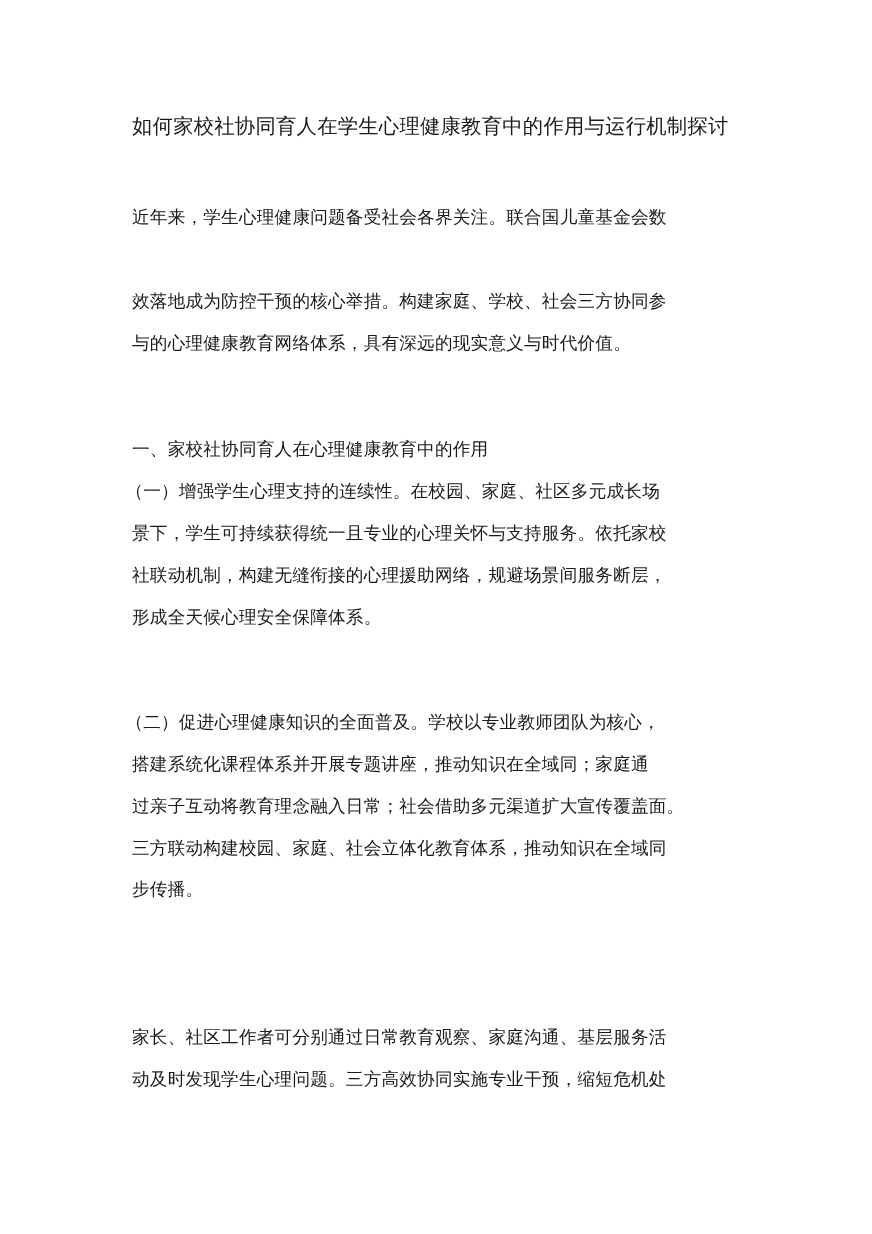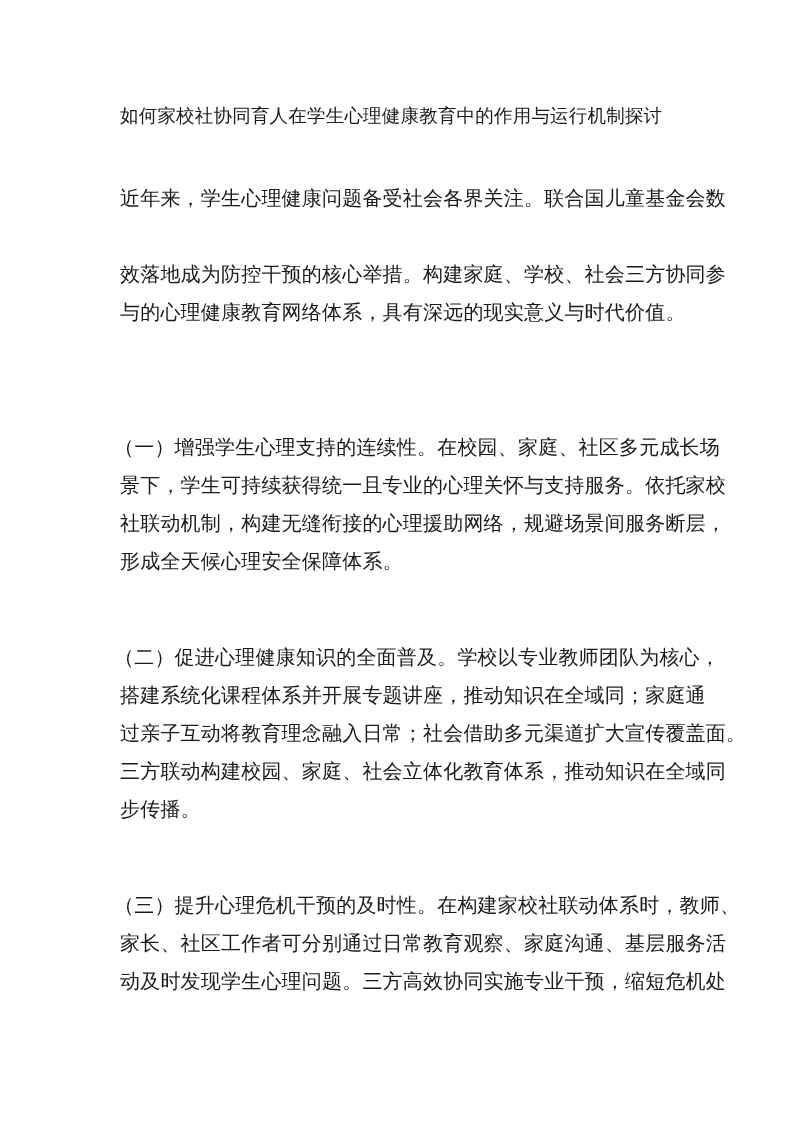--- a/index.html
+++ b/index.html
@@ -1,39 +1,39 @@
 <!DOCTYPE html>
 <html><head>
 <meta charset="utf-8">
 <style>
   html, body { margin: 0; padding: 0; background: #ffffff; }
   body { width: 793px; height: 1122px; position: relative; overflow: hidden;
          font-family: "DejaVu Serif", "Liberation Serif", serif; color: #1a1a1a; }
   .page { position: absolute; left: 0; top: 0; width: 793px; height: 1122px; background: #fff; }
-  .line { position: absolute; left: 120px; white-space: nowrap; font-size: 20px; line-height: 24px; letter-spacing: 0.2px; }
+  .line { position: absolute; left: 120px; white-space: nowrap; font-size: 16px; line-height: 24px; letter-spacing: 0.2px; }
   .title { font-size: 18.5px; font-family: Liberation Serif, serif; }
 </style>
 </head>
 <body>
 
 <div class="page">
   <div class="line title" style="top:104px">如何家校社协同育人在学生心理健康教育中的作用与运行机制探讨</div>
 
   <div class="line" style="top:186px">近年来，学生心理健康问题备受社会各界关注。联合国儿童基金会数</div>
   <div class="line" style="top:262px">效落地成为防控干预的核心举措。构建家庭、学校、社会三方协同参</div>
   <div class="line" style="top:300px">与的心理健康教育网络体系，具有深远的现实意义与时代价值。</div>
 
+  <div class="line" style="top:397px">一、家校社协同育人在心理健康教育中的作用</div>
 
   <div class="line" style="top:435px; left:114px">（一）增强学生心理支持的连续性。在校园、家庭、社区多元成长场</div>
   <div class="line" style="top:473px">景下，学生可持续获得统一且专业的心理关怀与支持服务。依托家校</div>
   <div class="line" style="top:511px">社联动机制，构建无缝衔接的心理援助网络，规避场景间服务断层，</div>
   <div class="line" style="top:549px">形成全天候心理安全保障体系。</div>
 
   <div class="line" style="top:645px; left:114px">（二）促进心理健康知识的全面普及。学校以专业教师团队为核心，</div>
   <div class="line" style="top:683px">搭建系统化课程体系并开展专题讲座，推动知识在全域同；家庭通</div>
   <div class="line" style="top:759px">三方联动构建校园、家庭、社会立体化教育体系，推动知识在全域同</div>
   <div class="line" style="top:721px">过亲子互动将教育理念融入日常；社会借助多元渠道扩大宣传覆盖面。</div>
   <div class="line" style="top:797px">步传播。</div>
 
-  <div class="line" style="top:893px; left:114px">（三）提升心理危机干预的及时性。在构建家校社联动体系时，教师、</div>
   <div class="line" style="top:931px">家长、社区工作者可分别通过日常教育观察、家庭沟通、基层服务活</div>
   <div class="line" style="top:969px">动及时发现学生心理问题。三方高效协同实施专业干预，缩短危机处</div>
 </div>
 
 </body></html>

